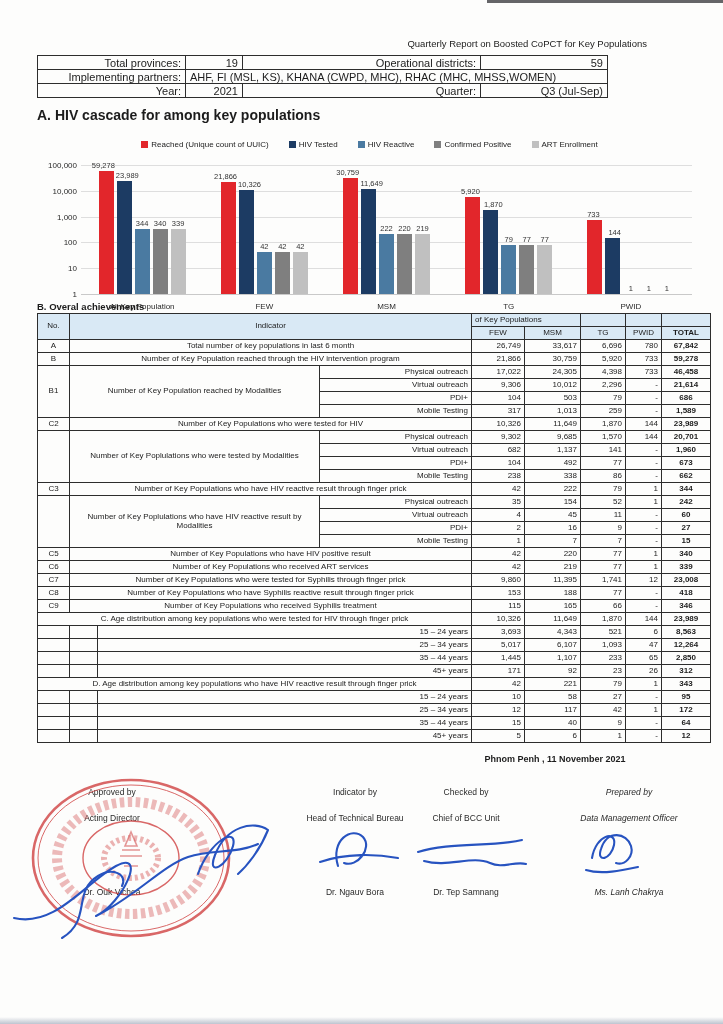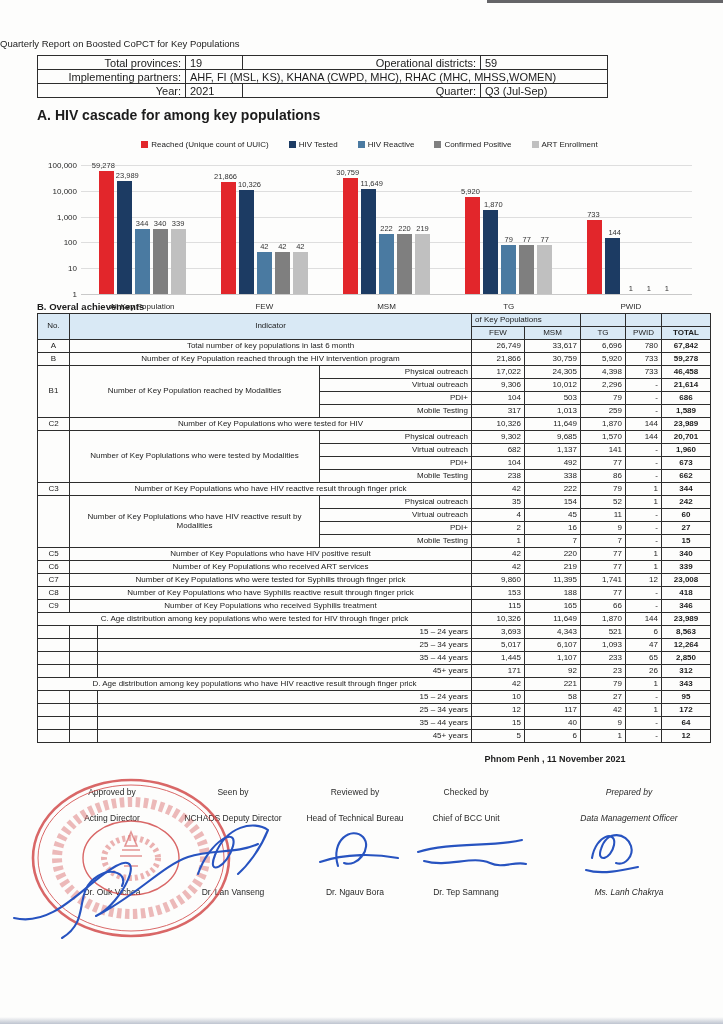--- a/index.html
+++ b/index.html
@@ -2,26 +2,26 @@
 <html><head>
 <meta charset="utf-8">
 <style>
   html,body{margin:0;padding:0;background:#e8e8e8;}
   .page{position:relative;width:723px;height:1024px;margin:0 auto;background:#fdfdfc;
         font-family:"Liberation Sans","DejaVu Sans",sans-serif;color:#1c1c1c;overflow:hidden;}
   .scan-top{position:absolute;top:0;left:487px;width:236px;height:3px;background:rgba(62,62,66,.8);}
   .scan-bottom{position:absolute;bottom:0;left:0;right:0;height:7px;
         background:linear-gradient(to bottom,rgba(182,191,206,0),rgba(148,158,178,.6));}
   .title1{position:absolute;top:18px;left:0;right:78px;text-align:center;font-size:11px;font-weight:bold;}
-  .title2{position:absolute;top:38px;left:0;right:76px;text-align:left;font-size:9.5px;}
+  .title2{position:absolute;top:38px;left:0;right:76px;text-align:right;font-size:9.5px;}
   table{border-collapse:collapse;table-layout:fixed;}
   .info-table{position:absolute;top:55px;left:37px;width:570px;font-size:11px;}
   .info-table td{border:1px solid #2d2d2d;height:13px;padding:0 4px;overflow:hidden;white-space:nowrap;}
   .info-table .lab{text-align:right;}
-  .info-table .val{text-align:left;margin-top:9px;}
+  .info-table .val{text-align:right;margin-top:9px;}
   .info-table .valL{text-align:left;}
   .secA{position:absolute;top:107px;left:37px;font-size:14px;font-weight:bold;}
   .secB{position:absolute;top:301px;left:37px;font-size:9.5px;font-weight:bold;}
   
   .chart{position:absolute;top:138px;left:37px;width:665px;height:180px;}
   .legend{display:flex;justify-content:center;gap:20px;font-size:8px;height:12px;align-items:center;}
   .legend .li{display:flex;align-items:center;gap:3px;white-space:nowrap;}
   .legend .sw{width:7px;height:7px;display:inline-block;}
   .plot{position:relative;height:158px;margin-top:4px;}
   .gline{position:absolute;left:44px;right:10px;height:1px;background:#dedede;}
@@ -550,27 +550,22 @@
   </table>
 
   <div class="placedate">Phnom Penh ,  11 November 2021</div>
 
   <div class="sigwrap" id="sigwrap">
       <div class="sigcol" style="left: 42px; width: 140px;">
         <div class="by">Approved by</div>
         <div class="ti">Acting Director</div>
         <div class="nm">Dr. Ouk Vichea</div>
       </div>
-      <div class="sigcol" style="left: 167px; width: 132px;">
-        <div class="by">Seen by</div>
-        <div class="ti">NCHADS Deputy Director</div>
-        <div class="nm">Dr. Lan Vanseng</div>
-      </div>
       <div class="sigcol" style="left: 291px; width: 128px;">
-        <div class="by">Reviewed by</div>
+        <div class="by">Indicator by</div>
         <div class="ti">Head of Technical Bureau</div>
         <div class="nm">Dr. Ngauv Bora</div>
       </div>
       <div class="sigcol" style="left: 410px; width: 112px;">
         <div class="by">Checked by</div>
         <div class="ti">Chief of BCC Unit</div>
         <div class="nm">Dr. Tep Samnang</div>
       </div>
       <div class="sigcol" style="left: 542px; width: 174px; font-style: italic;">
         <div class="by">Prepared by</div>

